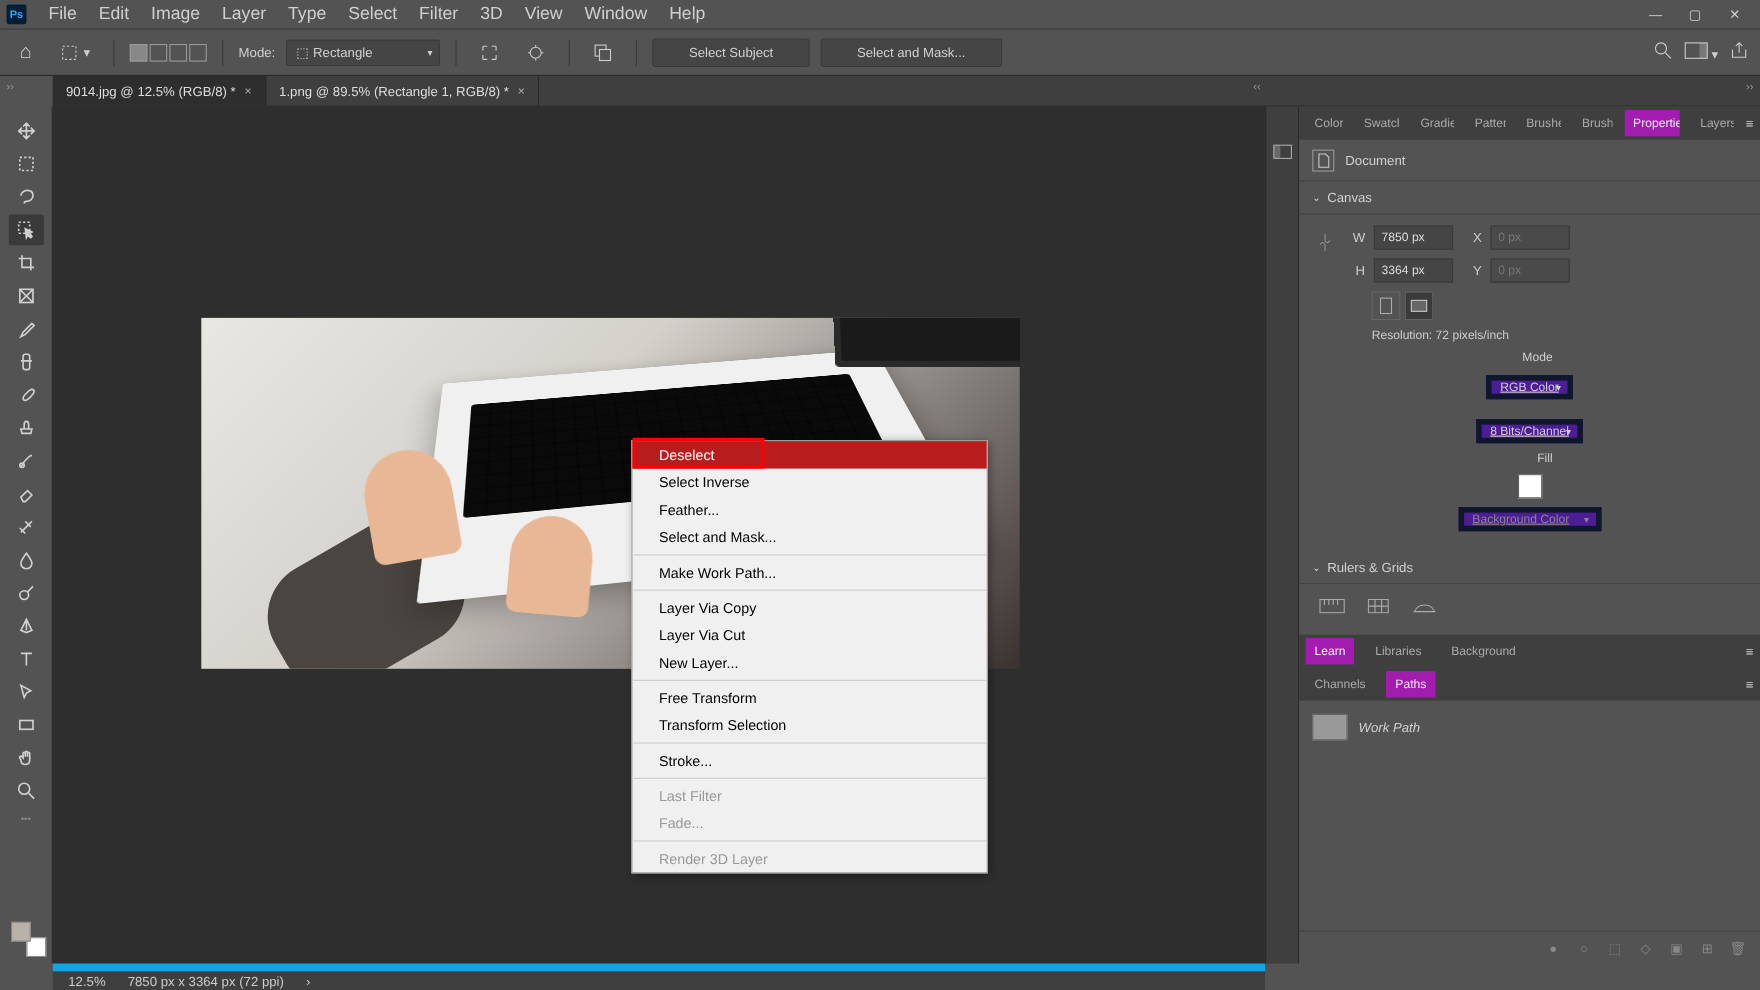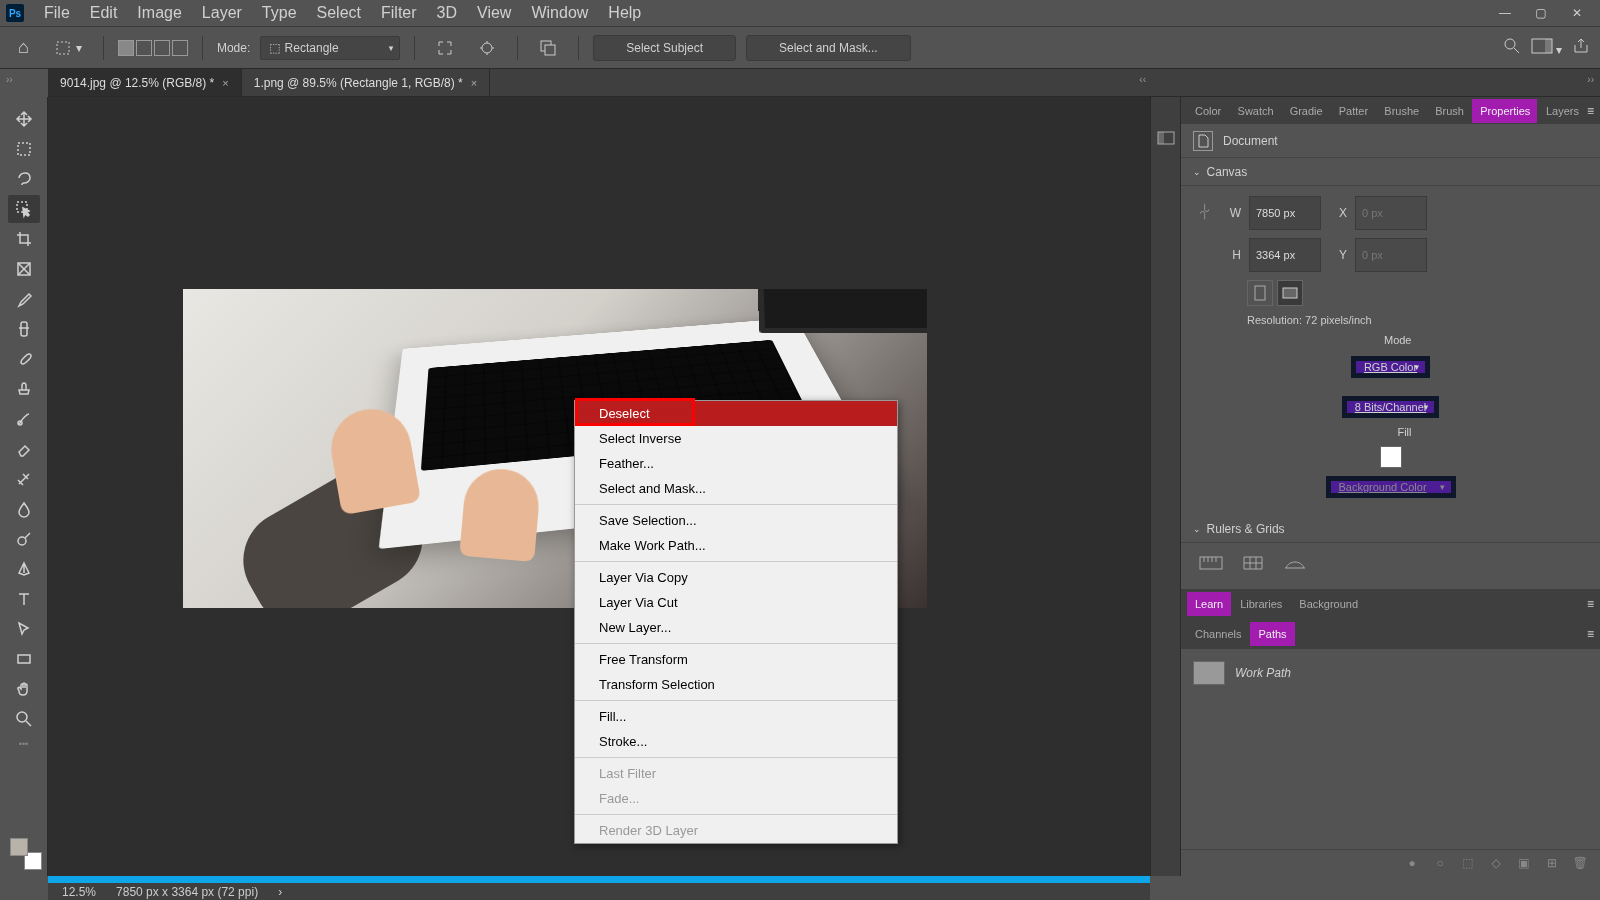--- a/index.html
+++ b/index.html
@@ -56,35 +56,35 @@
 .cm-item.highlighted { background: #b91c1c; color: #fff; }
 .cm-item.disabled { color: #999; }
 .cm-divider { height: 1px; background: #ccc; margin: 3px 0; }
 .highlight-box { position: absolute; border: 3px solid #fd0100; left: 575px; top: 398px; width: 120px; height: 28px; z-index: 101; pointer-events: none; }
 
 
 .right-gutter { width: 30px; background: #3f3f3f; border-left: 1px solid #2a2a2a; display: flex; flex-direction: column; align-items: center; padding-top: 30px; }
 .right-gutter .icon-slot { width: 22px; height: 22px; margin-bottom: 10px; display: flex; align-items: center; justify-content: center; }
 
 .right-panels { width: 420px; background: #535353; border-left: 1px solid #2a2a2a; display: flex; flex-direction: column; }
-.panel-tab-row { height: 30px; display: flex; align-items: center; background: #3f3f3f; padding: 0 6px; gap: 1px; }
+.panel-tab-row { height: 30px; display: flex; align-items: center; background: #3f3f3f; padding: 0 6px; gap: 11px; }
 .panel-tab { padding: 6px 8px; font-size: 11px; color: #aaa; white-space: nowrap; overflow: hidden; }
 .panel-tab.active { background: #a21caf; color: #eee; }
 .panel-menu { margin-left: auto; }
 
 .doc-header { height: 38px; display: flex; align-items: center; padding: 0 12px; gap: 10px; border-bottom: 1px solid #444; }
 .doc-icon { width: 20px; height: 20px; border: 1px solid #999; display: flex; align-items: center; justify-content: center; }
 
 .section-header { height: 30px; display: flex; align-items: center; padding: 0 12px; gap: 6px; border-bottom: 1px solid #444; }
 .section-header .chev { font-size: 9px; }
 
 .canvas-props { padding: 10px 16px; }
 .prop-row { display: flex; align-items: center; gap: 8px; margin-bottom: 8px; }
 .prop-label { width: 18px; text-align: right; color: #ccc; }
-.prop-input { width: 72px; height: 22px; background: #454545; border: 1px solid #3a3a3a; color: #ddd; padding: 16px 6px; font-size: 11px; }
+.prop-input { width: 72px; height: 22px; background: #454545; border: 1px solid #3a3a3a; color: #ddd; padding: 1px 6px; font-size: 11px; }
 .prop-input.disabled { color: #777; background: #4a4a4a; }
 .link-icon { width: 16px; height: 40px; display: flex; align-items: center; justify-content: center; margin-right: 6px; }
 .orient-btns { display: flex; gap: 4px; margin-left: 50px; }
 .orient { width: 26px; height: 26px; border: 1px solid #666; display: flex; align-items: center; justify-content: center; }
 .orient.sel { background: #3a3a3a; }
 .resolution { font-size: 11px; color: #ccc; margin: 8px 0 8px 50px; }
 .mode-row { display: flex; align-items: center; gap: 10px; margin-bottom: 8px; flex-direction: column; }
 .mode-label { width: 42px; text-align: right; font-size: 11px; }
 .mode-sel { flex: 1; max-width: 150px; height: 22px; background: #4c1d95; border: 5px solid #0f172a; padding: 0 8px; font-size: 11px; display: flex; align-items: center; position: relative; text-decoration: underline; }
 .mode-sel::after { content: '▾'; position: absolute; right: 6px; font-size: 9px; }
@@ -481,31 +481,29 @@
 
 <span class="right-expander">‹‹</span>
 <span class="far-right-expander">››</span>
 
 <div class="context-menu" id="ctx-menu">
     <div class="cm-item highlighted">Deselect</div>
     <div class="cm-item">Select Inverse</div>
     <div class="cm-item">Feather...</div>
     <div class="cm-item">Select and Mask...</div>
     <div class="cm-divider"></div>
-    <div class="cm-item">Save Selection...</div>
     <div class="cm-item">Make Work Path...</div>
     <div class="cm-divider"></div>
     <div class="cm-item">Layer Via Copy</div>
     <div class="cm-item">Layer Via Cut</div>
     <div class="cm-item">New Layer...</div>
     <div class="cm-divider"></div>
     <div class="cm-item">Free Transform</div>
     <div class="cm-item">Transform Selection</div>
     <div class="cm-divider"></div>
-    <div class="cm-item">Fill...</div>
     <div class="cm-item">Stroke...</div>
     <div class="cm-divider"></div>
     <div class="cm-item disabled">Last Filter</div>
     <div class="cm-item disabled">Fade...</div>
     <div class="cm-divider"></div>
     <div class="cm-item disabled">Render 3D Layer</div>
   </div>
 <div class="highlight-box"></div>
 
 <div class="statusbar">

